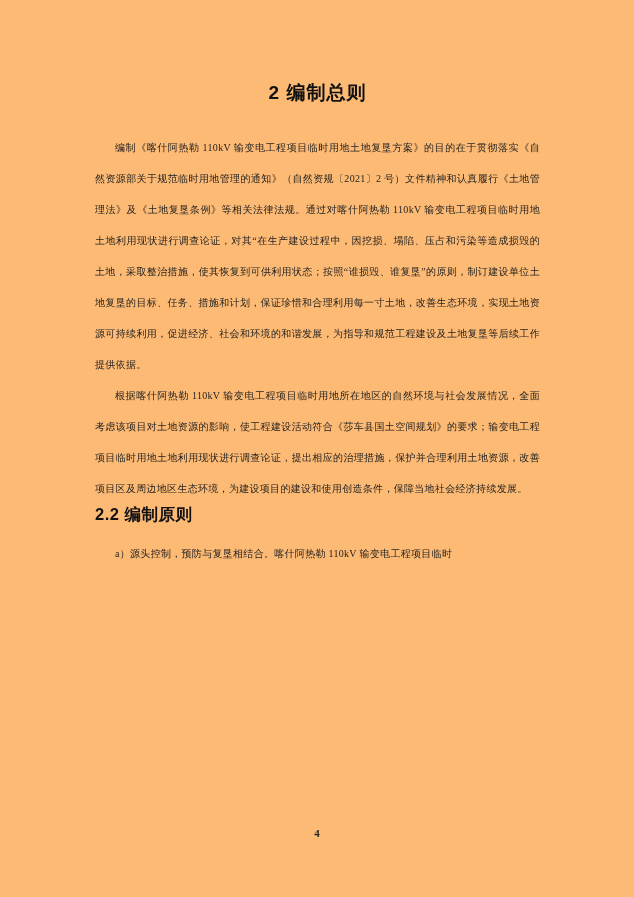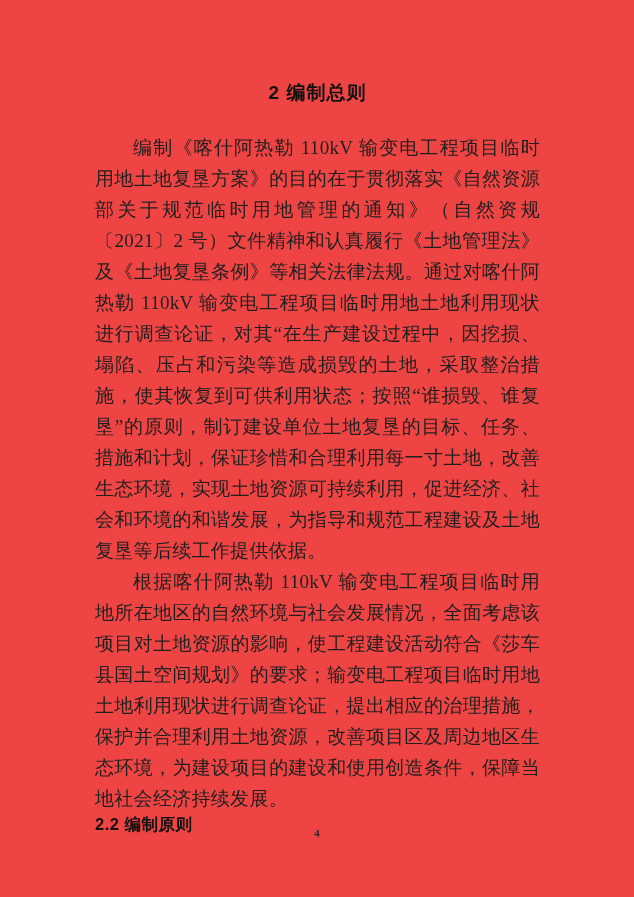--- a/index.html
+++ b/index.html
@@ -4,21 +4,21 @@
 <style>
   html, body {
     margin: 0;
     padding: 0;
     background: #ffffff;
   }
   .page {
     position: relative;
     width: 634px;
     height: 897px;
-    background: #ef4444;
+    background: #fdba74;
     overflow: hidden;
     font-family: "Liberation Serif", "DejaVu Serif", serif;
     color: #1f1f1f;
   }
   .content {
     position: absolute;
     left: 95px;
     top: 0;
     width: 445px;
   }
@@ -37,21 +37,21 @@
     font-size: 16.5px;
     font-weight: 700;
     letter-spacing: 0.5px;
     color: #111111;
   }
   .section-heading.second {
     margin-top: 0;
   }
   .body-para {
     margin: 0;
-    font-size: 19px;
+    font-size: 10px;
     line-height: 31px;
     text-align: justify;
     text-indent: 2em;
     letter-spacing: 0.3px;
   }
   .section-block {
     margin-bottom: 0;
   }
   .page-number {
     position: absolute;
@@ -73,18 +73,19 @@
 
     <h1 class="chapter-title">2 编制总则</h1>
 
     <div class="section-block">
       <p class="body-para">编制《喀什阿热勒 110kV 输变电工程项目临时用地土地复垦方案》的目的在于贯彻落实《自然资源部关于规范临时用地管理的通知》（自然资规〔2021〕2 号）文件精神和认真履行《土地管理法》及《土地复垦条例》等相关法律法规。通过对喀什阿热勒 110kV 输变电工程项目临时用地土地利用现状进行调查论证，对其“在生产建设过程中，因挖损、塌陷、压占和污染等造成损毁的土地，采取整治措施，使其恢复到可供利用状态；按照“谁损毁、谁复垦”的原则，制订建设单位土地复垦的目标、任务、措施和计划，保证珍惜和合理利用每一寸土地，改善生态环境，实现土地资源可持续利用，促进经济、社会和环境的和谐发展，为指导和规范工程建设及土地复垦等后续工作提供依据。</p>
       <p class="body-para">根据喀什阿热勒 110kV 输变电工程项目临时用地所在地区的自然环境与社会发展情况，全面考虑该项目对土地资源的影响，使工程建设活动符合《莎车县国土空间规划》的要求；输变电工程项目临时用地土地利用现状进行调查论证，提出相应的治理措施，保护并合理利用土地资源，改善项目区及周边地区生态环境，为建设项目的建设和使用创造条件，保障当地社会经济持续发展。</p>
     </div>
 
     <div class="section-block">
       <h2 class="section-heading second">2.2 编制原则</h2>
+      <p class="body-para">a）源头控制，预防与复垦相结合。喀什阿热勒 110kV 输变电工程项目临时</p>
     </div>
 
   </div>
 
   <div class="page-number">4</div>
 </div>
 
 </body></html>

